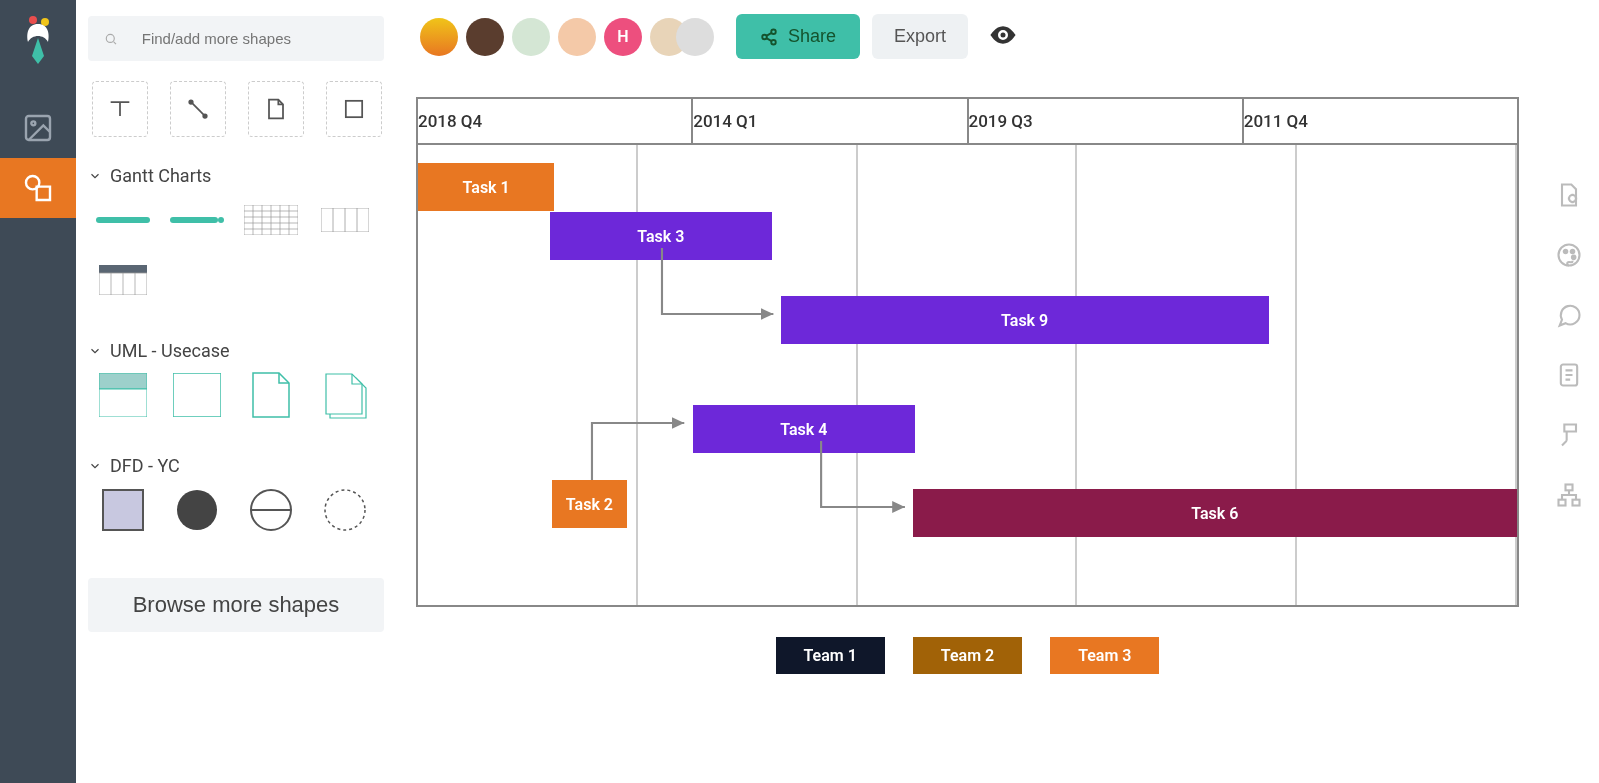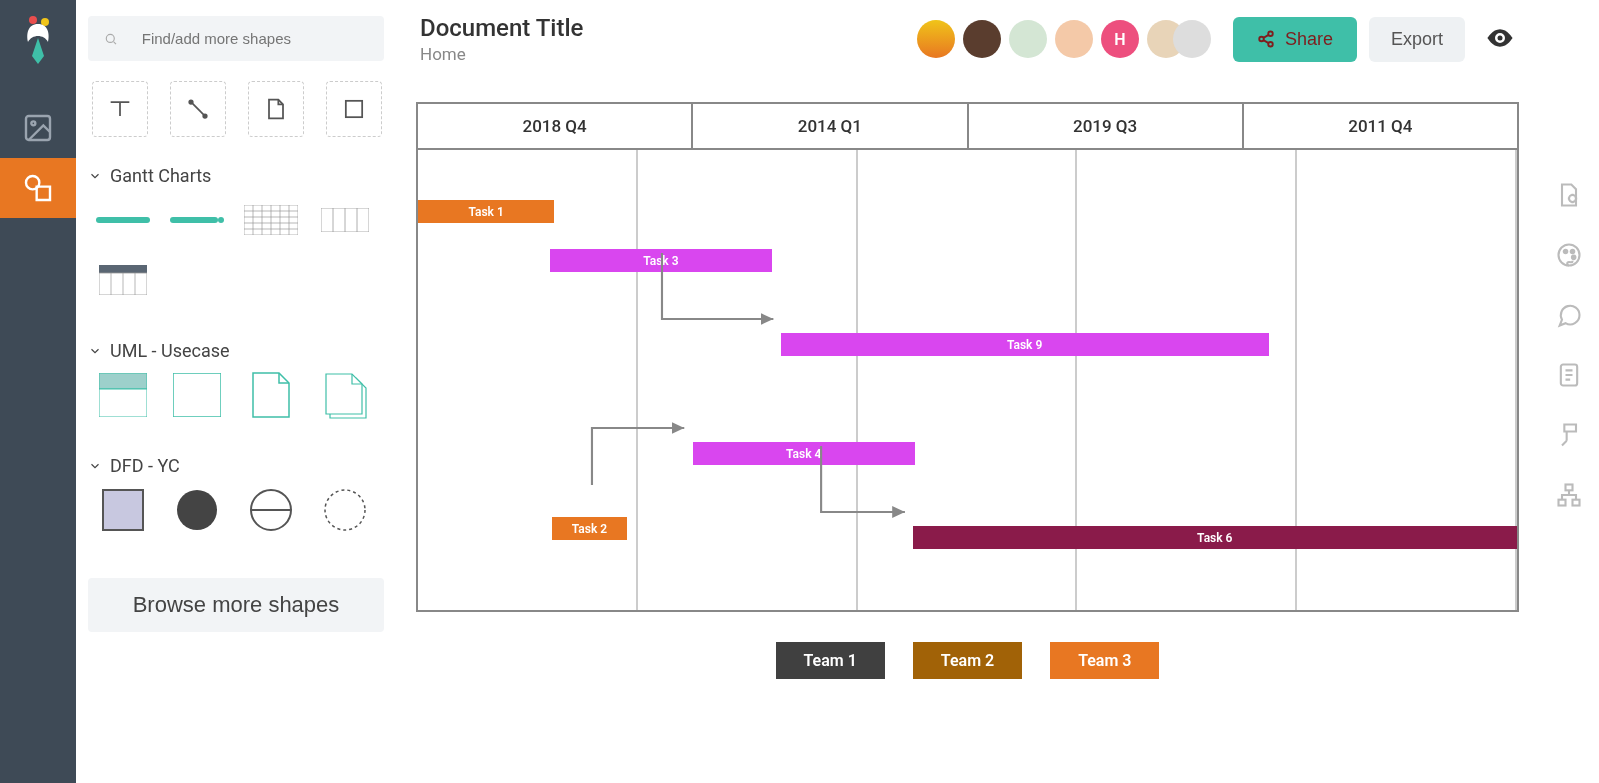--- a/index.html
+++ b/index.html
@@ -33,37 +33,37 @@
 .browse-btn { background: #f2f4f6; border: none; padding: 14px 24px; font-size: 22px; color: #444; border-radius: 4px; cursor: pointer; margin-top: 8px; }
 
 
 .main { flex: 1; display: flex; flex-direction: column; }
 .topbar { display: flex; align-items: center; padding: 14px 24px 8px 24px; gap: 12px; }
 .title-block { flex: 1; }
 .doc-title { font-size: 24px; color: #333; font-weight: 500; }
 .doc-home { font-size: 17px; color: #888; margin-top: 2px; }
 .avatars { display: flex; gap: 8px; align-items: center; margin-right: 10px; }
 .avatar { width: 38px; height: 38px; border-radius: 50%; background: #ccc; display: flex; align-items: center; justify-content: center; color: #fff; font-weight: 600; font-size: 16px; }
-.share-btn { background: #3fbfa8; color: #7f1d1d; border: none; padding: 12px 24px; border-radius: 6px; font-size: 18px; font-weight: 500; display: flex; align-items: center; gap: 10px; cursor: pointer; }
+.share-btn { background: #3fbfa8; color: #14532d; border: none; padding: 12px 24px; border-radius: 6px; font-size: 18px; font-weight: 500; display: flex; align-items: center; gap: 10px; cursor: pointer; }
 .export-btn { background: #eef1f3; color: #555; border: none; padding: 12px 22px; border-radius: 6px; font-size: 18px; cursor: pointer; }
 .preview-btn { background: none; border: none; cursor: pointer; color: #333; margin-left: 8px; }
 
 
 .canvas { flex: 1; position: relative; padding: 30px 20px 20px 20px; }
 .gantt-container { position: relative; border: 2px solid #888; }
 .gantt-header { display: flex; border-bottom: 2px solid #888; }
-.gantt-header-cell { flex: 1; text-align: center; padding: 12px 0; font-size: 17px; color: #333; font-weight: 500; border-right: 2px solid #888; }
+.gantt-header-cell { flex: 1; padding: 12px 0; font-size: 17px; color: #333; font-weight: 500; border-right: 2px solid #888; }
 .gantt-header-cell:last-child { border-right: none; }
 .gantt-body { position: relative; height: 460px; display: flex; }
 .gantt-col { flex: 1; border-right: 2px solid #ccc; }
 .gantt-col:last-child { border-right: none; }
 
-.task-bar { position: absolute; height: 23px; color: #fff; font-weight: 600; font-size: 12px; display: flex; align-items: center; justify-content: center; cursor: move; margin-top: 32px; }
+.task-bar { position: absolute; height: 48px; color: #fff; font-weight: 600; font-size: 16px; display: flex; align-items: center; justify-content: center; cursor: move; }
 .task-orange { background: #e87722; }
-.task-blue { background: #d946ef; }
+.task-blue { background: #6d28d9; }
 .task-maroon { background: #8a1b4a; }
 
 .connector { position: absolute; pointer-events: none; }
 
 .legend { display: flex; justify-content: center; gap: 28px; margin-top: 30px; }
 .legend-item { padding: 9px 28px; color: #fff; font-weight: 600; font-size: 16px; }
 
 
 .right-rail { width: 60px; display: flex; flex-direction: column; align-items: center; gap: 30px; padding-top: 180px; color: #bbb; }
 .right-rail-btn { cursor: pointer; width: 30px; height: 30px; display: flex; align-items: center; justify-content: center; }
@@ -244,24 +244,20 @@
             <circle cx="22" cy="22" r="20" fill="none" stroke="#555" stroke-width="1.5" stroke-dasharray="3 3"></circle>
           </svg>
         </div>
     </div>
 
     <button class="browse-btn">Browse more shapes</button>
   </div>
 
   <div class="main">
     <div class="topbar">
-      <div class="title-block">
-        <div class="doc-title">Document Title</div>
-        <div class="doc-home">Home</div>
-      </div>
       <div class="avatars">
         <div class="avatar" style="background:linear-gradient(#f0c419,#e87722)"></div>
         <div class="avatar" style="background:#5a3d2e"></div>
         <div class="avatar" style="background:#d4e6d4"></div>
         <div class="avatar" style="background:#f4c9a8"></div>
         <div class="avatar" style="background:#ed4f7e">H</div>
         <div class="avatar" style="background:#e8d4b8"></div>
         <div class="avatar" style="background:#ddd;margin-left:-20px"></div>
       </div>
       <button class="share-btn">
@@ -314,21 +310,21 @@
             <path d="M 230 103 L 230 169 L 335 169" fill="none" stroke="#888" stroke-width="2" marker-end="url(#arr)"></path>
 
             <path d="M 164 335 L 164 278 L 251 278" fill="none" stroke="#888" stroke-width="2" marker-end="url(#arr)"></path>
 
             <path d="M 380 296 L 380 362 L 459 362" fill="none" stroke="#888" stroke-width="2" marker-end="url(#arr)"></path>
           </svg>
         </div>
       </div>
 
       <div class="legend">
-        <div class="legend-item" style="background:#404040">Team 1</div>
+        <div class="legend-item" style="background:#0f172a">Team 1</div>
         <div class="legend-item" style="background:#a16207">Team 2</div>
         <div class="legend-item" style="background:#e87722">Team 3</div>
       </div>
     </div>
   </div>
 
   <div class="right-rail">
     <div class="right-rail-btn">
         <svg viewBox="0 0 24 24" width="28" height="28" fill="none" stroke="currentColor" stroke-width="1.8">
           <path d="M6 3h8l4 4v14H6z"></path>

